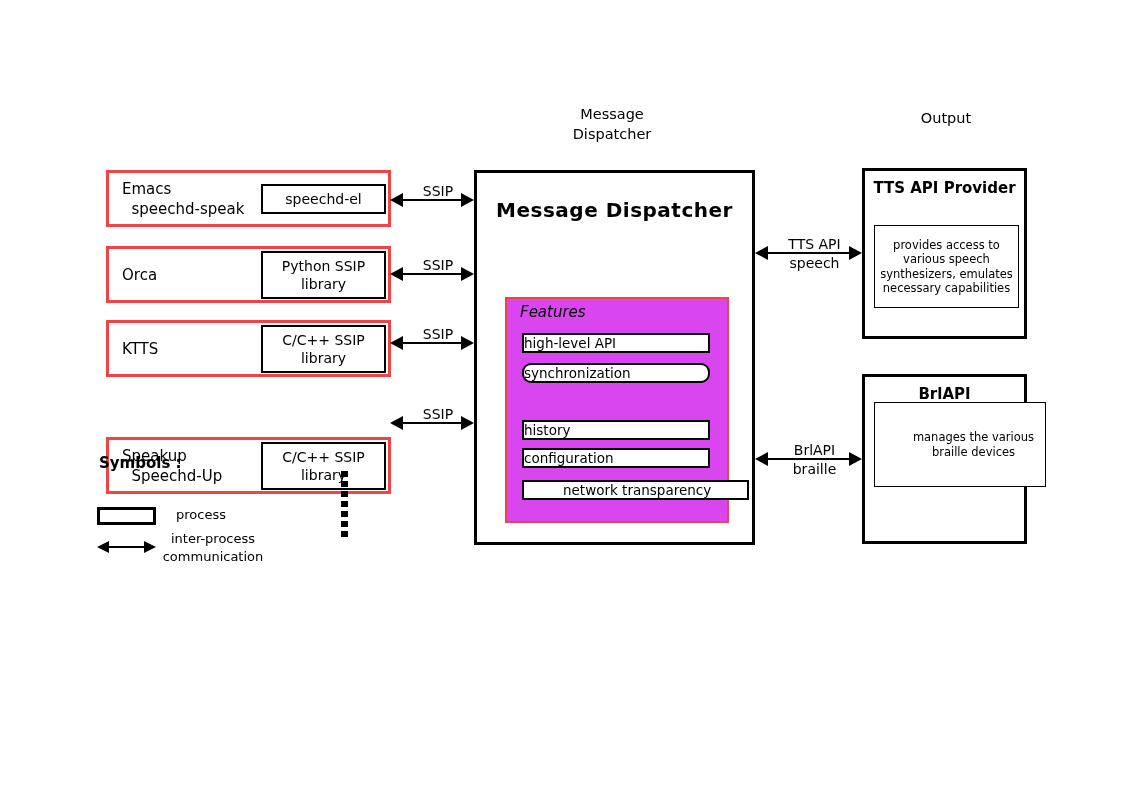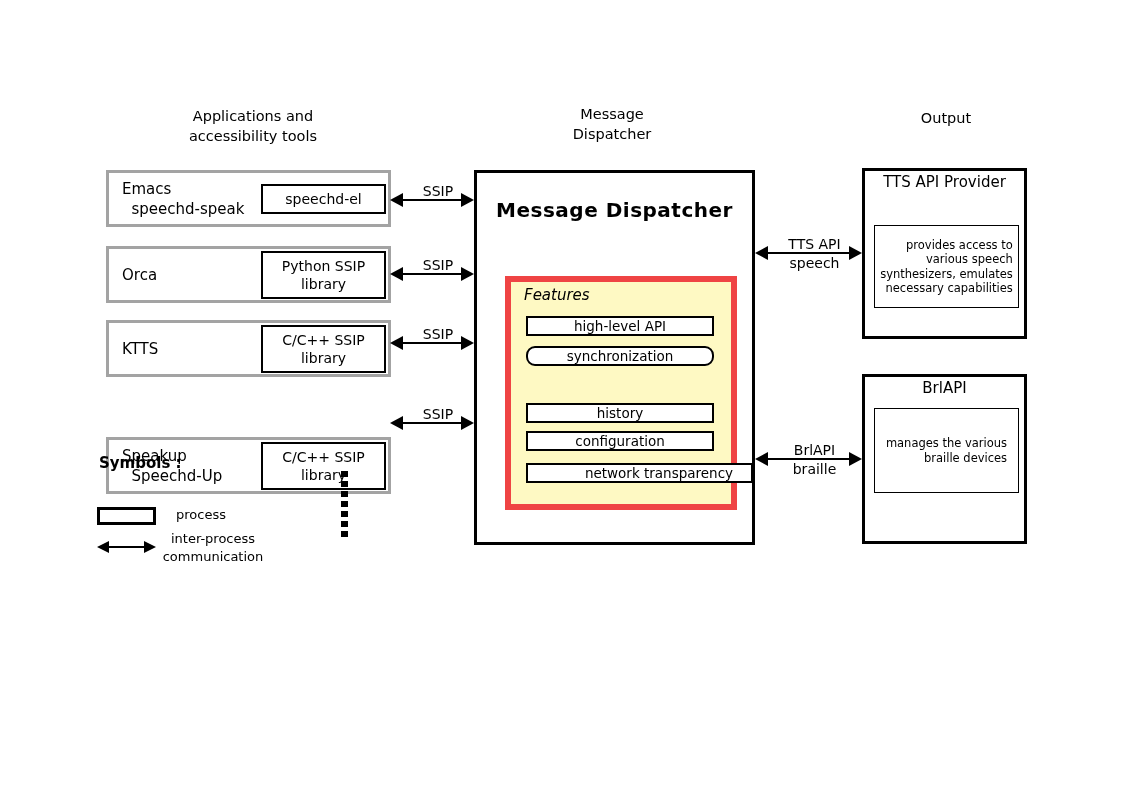--- a/index.html
+++ b/index.html
@@ -15,21 +15,21 @@
   
   .col-heading{
     position:absolute;
     font-size:14.5px;line-height:20px;text-align:center;white-space:pre-line;
   }
 
   
   .app-box{
     position:absolute;
     left:106px;width:279px;height:51px;
-    border:3px solid #a3a3a3;background:#fff;
+    border:3px solid #ef4444;background:#fff;
   }
   .app-box.a0{top:170px;}
   .app-box.a1{top:246px;}
   .app-box.a2{top:320px;}
   .app-box.a3{top:397px;margin-top:40px;}
   .app-name{
     position:absolute;left:13px;top:0;bottom:0;
     display:flex;flex-direction:column;justify-content:center;
     font-size:15px;line-height:20px;white-space:pre;
   }
@@ -69,53 +69,53 @@
   
   .dispatcher-box{
     position:absolute;left:474px;top:170px;width:275px;height:369px;
     border:3px solid #000;background:#fff;
   }
   .dispatcher-title{
     margin-top:25px;text-align:center;
     font-size:20px;font-weight:bold;letter-spacing:0.5px;
   }
   .features-box{
-    position:absolute;left:28px;top:103px;width:220px;height:222px;
-    border:6px solid #ef4444;background:#fef9c3;
+    position:absolute;left:28px;top:124px;width:220px;height:222px;
+    border:2px solid #ef4444;background:#d946ef;
   }
   .features-label{
     position:absolute;left:13px;top:4px;
     font-size:15px;font-style:italic;
   }
   .feature-item{
     position:absolute;left:15px;width:184px;height:16px;
-    border:2px solid #000;text-align:center;
+    border:2px solid #000;
     font-size:13.5px;line-height:16px;background:#fff;
   }
   .f0{top:34px;}.f1{top:64px;border-radius:9px;}.f2{top:93px;}.f3{top:121px;}.f4{top:149px;}.f5{top:181px;padding-left:39px;}
 
   
   .out-box{
     position:absolute;left:862px;width:159px;
     border:3px solid #000;background:#fff;
   }
   .out-box.o0{top:168px;height:165px;}
   .out-box.o1{top:374px;height:164px;}
   .out-title{
-    margin-top:2px;text-align:center;
-    font-size:15px;font-weight:normal;
+    margin-top:8px;text-align:center;
+    font-size:15px;font-weight:bold;
   }
   .out-desc-box{
     position:absolute;left:9px;width:143px;
     border:1.5px solid #000;background:#fff;
     display:flex;align-items:center;justify-content:center;
-    text-align:right;font-size:11.5px;line-height:14.5px;white-space:pre-line;
+    text-align:center;font-size:11.5px;line-height:14.5px;white-space:pre-line;
   }
   .o0 .out-desc-box{top:54px;height:81px;}
-  .o1 .out-desc-box{top:31px;height:83px;}
+  .o1 .out-desc-box{top:25px;height:83px;padding-left:27px;}
 
   
   .legend-title{
     position:absolute;left:99px;top:454px;
     font-size:15px;font-weight:bold;
   }
   .legend-process-box{
     position:absolute;left:97px;top:507px;width:53px;height:12px;
     border:3px solid #000;background:#fff;
   }
@@ -132,22 +132,20 @@
   .dotted-line{
     position:absolute;left:341px;top:471px;width:7px;height:66px;
     background:repeating-linear-gradient(to bottom,#000 0 6px,transparent 6px 10px);
   }
 </style>
 </head>
 <body>
 
 <div class="canvas">
 
-  <div class="col-heading" style="left:128px;top:106px;width:250px;">Applications and
-accessibility tools</div>
   <div class="col-heading" style="left:512px;top:104px;width:200px;">Message
 Dispatcher</div>
   <div class="col-heading" style="left:871px;top:108px;width:150px;">Output</div>
 
   <div class="app-box a0">
     <div class="app-name">Emacs
   speechd-speak</div>
     <div class="lib-box">speechd-el</div>
   </div>
   <div class="app-box a1">

